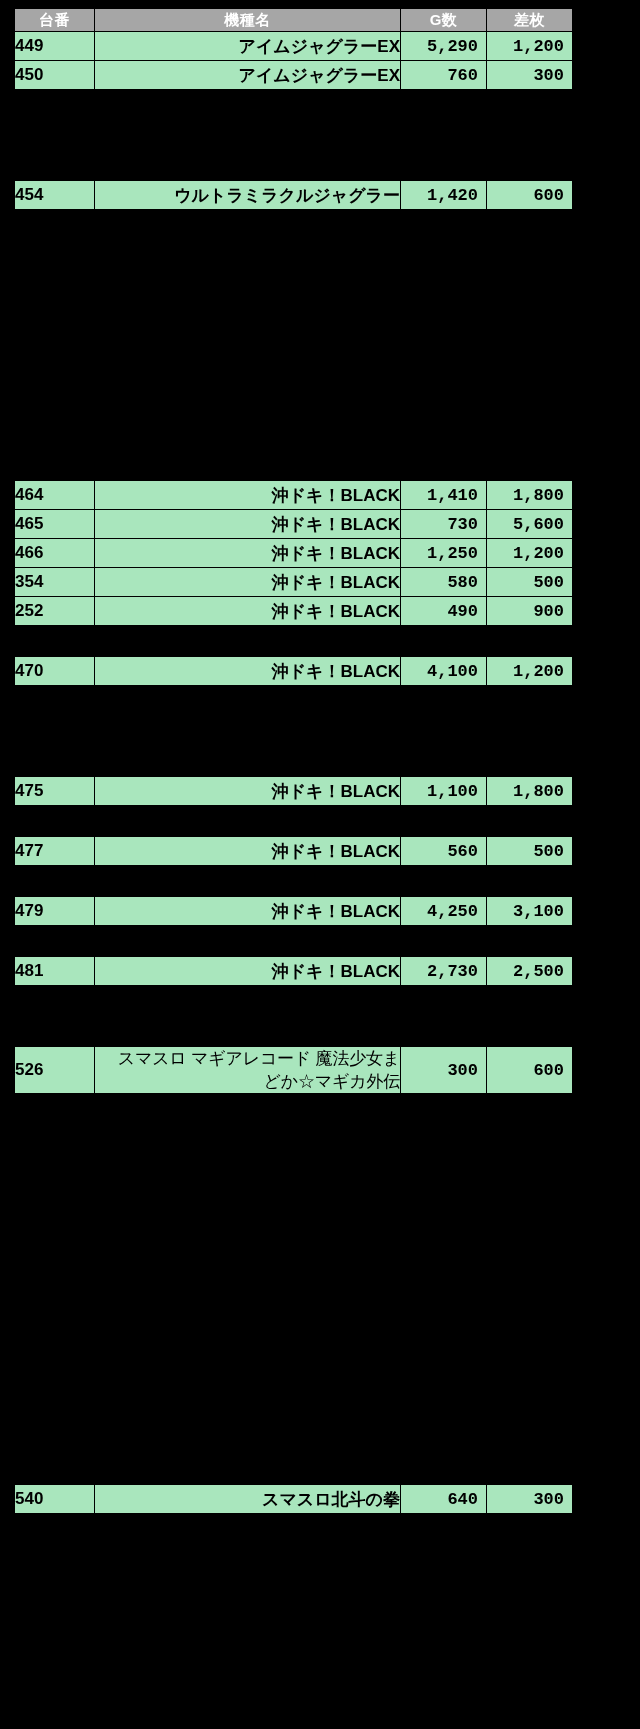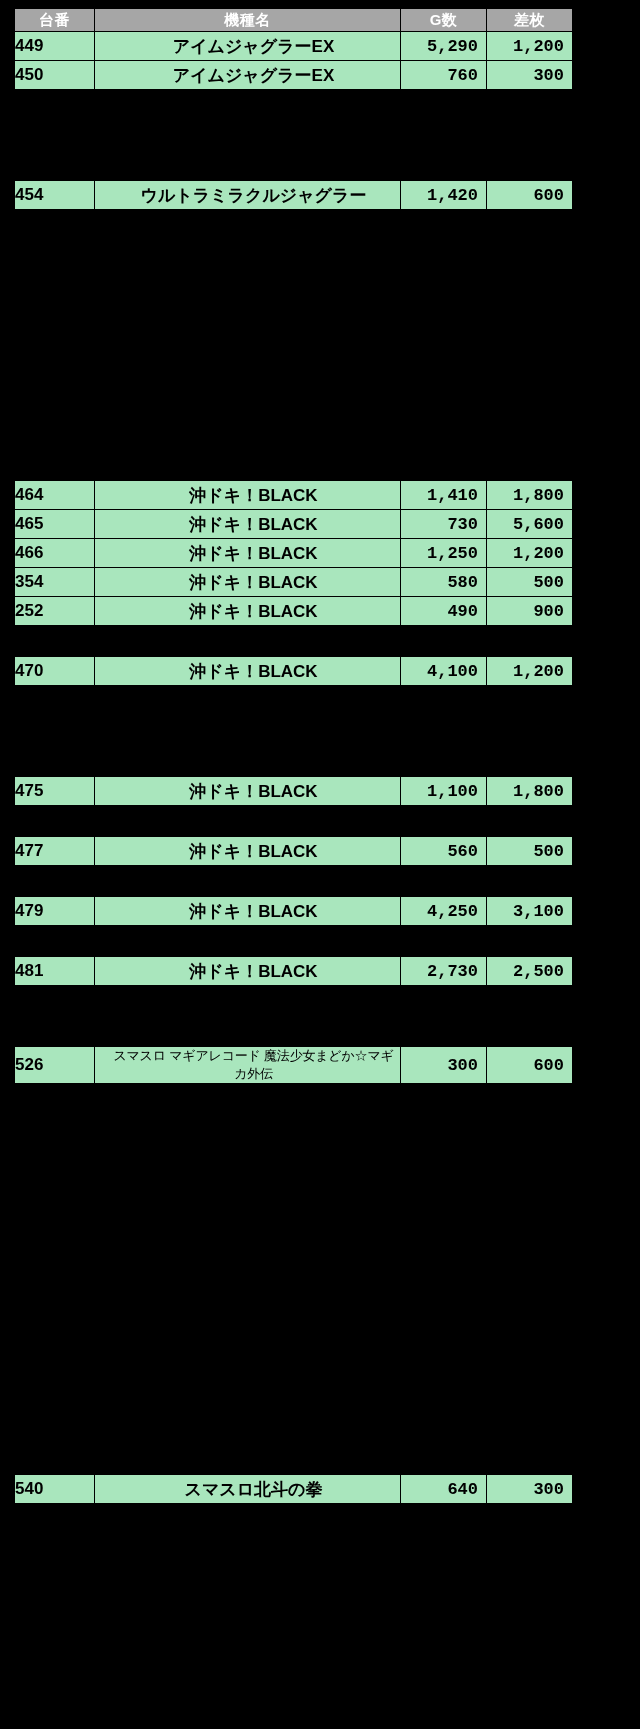--- a/index.html
+++ b/index.html
@@ -49,25 +49,25 @@
     border: 1px solid #000000;
     padding: 0;
     font-size: 17px;
     font-weight: bold;
   }
   tr.row td.no {
     text-align: left;
     padding-right: 10px;
   }
   tr.row td.name {
-    text-align: center;
+    text-align: right;
     padding-left: 12px;
   }
   tr.row td.name.small {
-    font-size: 13px;
+    font-size: 17px;
     font-weight: normal;
     letter-spacing: -0.2px;
     margin-left: 26px;
   }
   tr.row td.num {
     text-align: right;
     padding-right: 8px;
     font-family: Liberation Mono, monospace;
   }
   tr.gap td {

